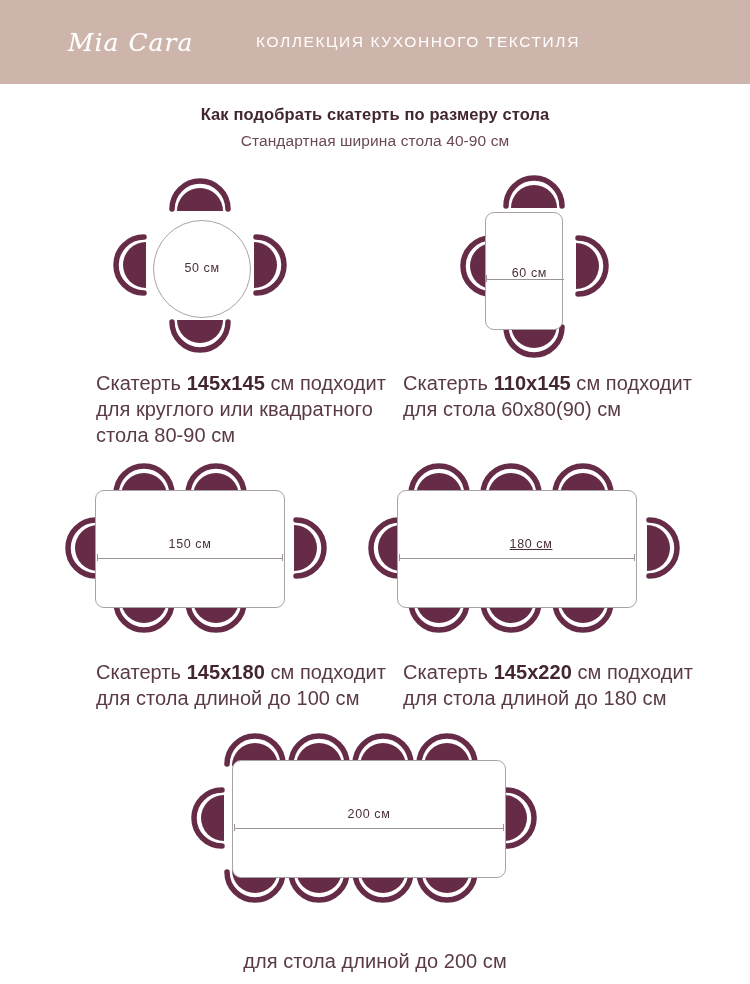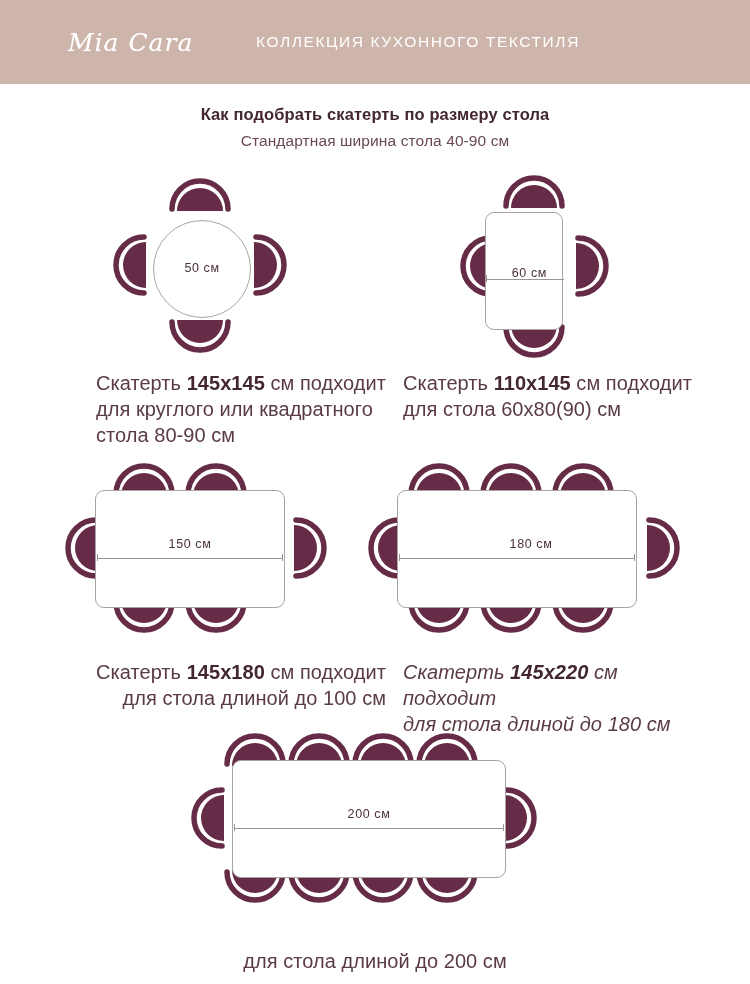--- a/index.html
+++ b/index.html
@@ -265,21 +265,21 @@
         <path d="M24,8 A23,23 0 0 1 24,54 Z" fill="#662c47"></path>
         <path d="M26,3 A28,28 0 0 1 26,59" fill="none" stroke="#662c47" stroke-width="5.5" stroke-linecap="round"></path>
       </svg>
     </div>
     <div class="table-rect" style="left:30px; top:35px; width:190px; height:118px;"></div>
     <div class="dim-label" style="left:30px; top:82px; width:190px;">150 см</div>
     <div class="dim-line" style="left:32px; top:99px; width:186px;"></div>
   </div>
 </div>
 
-<div class="caption" style="left:96px; top:659px; width:290px;text-align:right;">
+<div class="caption" style="left:96px; top:659px; width:290px;">
   <span><span>Скатерть </span><b>145x180</b><span> см подходит</span></span><br>
   <span>для стола длиной до 100 см</span>
 </div>
 
 <div class="diagram" style="left:375px; top:455px; width:320px; height:185px;">
   <div class="stage">
     <div class="chair" style="left:33px; top:3px;">
       <svg width="62" height="62" viewBox="0 0 62 62">
         <path d="M8,38 A23,23 0 0 1 54,38 Z" fill="#662c47"></path>
         <path d="M3,36 A28,28 0 0 1 59,36" fill="none" stroke="#662c47" stroke-width="5.5" stroke-linecap="round"></path>
@@ -321,26 +321,26 @@
         <path d="M36,3 A28,28 0 0 0 36,59" fill="none" stroke="#662c47" stroke-width="5.5" stroke-linecap="round"></path>
       </svg>
     </div>
     <div class="chair" style="left:248px; top:62px;">
       <svg width="62" height="62" viewBox="0 0 62 62">
         <path d="M24,8 A23,23 0 0 1 24,54 Z" fill="#662c47"></path>
         <path d="M26,3 A28,28 0 0 1 26,59" fill="none" stroke="#662c47" stroke-width="5.5" stroke-linecap="round"></path>
       </svg>
     </div>
     <div class="table-rect" style="left:22px; top:35px; width:240px; height:118px;"></div>
-    <div class="dim-label" style="left:22px; top:82px; width:268px;">180 см</div>
+    <div class="dim-label" style="left:22px; top:82px; width:268px;text-decoration:underline;">180 см</div>
     <div class="dim-line" style="left:24px; top:99px; width:236px;"></div>
   </div>
 </div>
 
-<div class="caption" style="left:403px; top:659px; width:290px;font-style:italic;">
+<div class="caption" style="left:403px; top:659px; width:290px;">
   <span><span>Скатерть </span><b>145x220</b><span> см подходит</span></span><br>
   <span>для стола длиной до 180 см</span>
 </div>
 
 <div class="diagram" style="left:200px; top:725px; width:350px; height:185px;">
   <div class="stage">
     <div class="chair" style="left:24px; top:3px;">
       <svg width="62" height="62" viewBox="0 0 62 62">
         <path d="M8,38 A23,23 0 0 1 54,38 Z" fill="#662c47"></path>
         <path d="M3,36 A28,28 0 0 1 59,36" fill="none" stroke="#662c47" stroke-width="5.5" stroke-linecap="round"></path>

